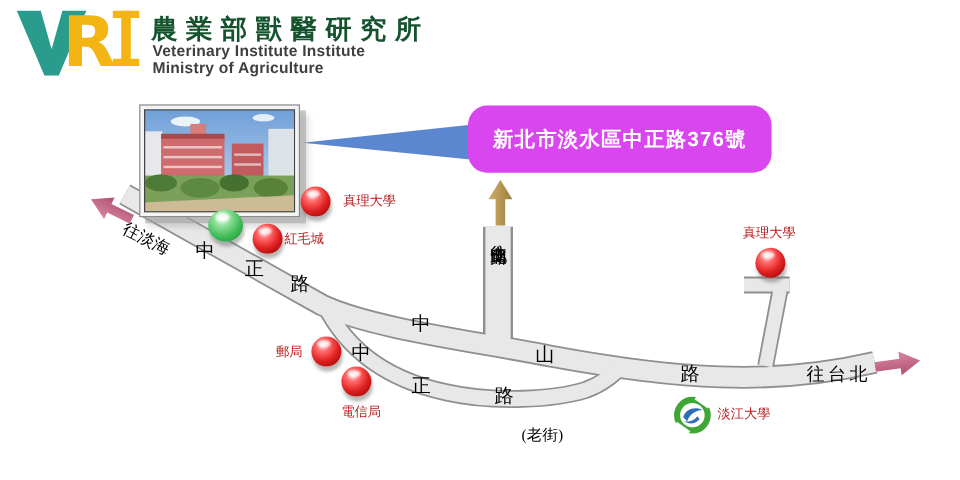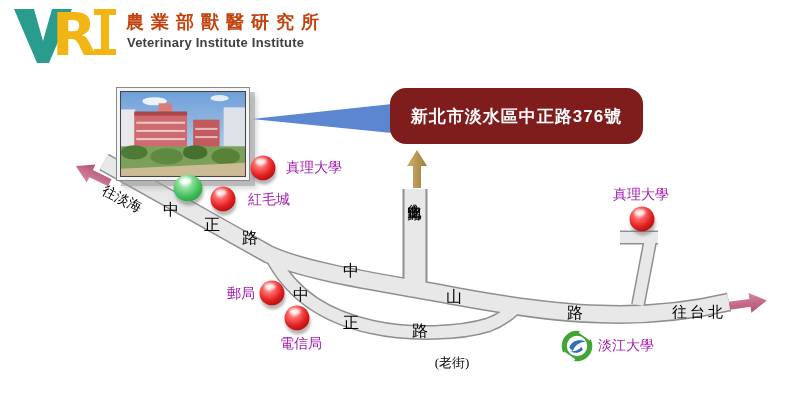--- a/index.html
+++ b/index.html
@@ -5,54 +5,54 @@
   html,body{margin:0;padding:0;}
   body{
     width:800px;height:400px;position:relative;background:#ffffff;
     font-family:"Liberation Sans","DejaVu Sans",sans-serif;overflow:hidden;
   }
   #stage{position:absolute;left:0;top:0;width:800px;height:400px;}
   .abs{position:absolute;}
 
   
   .hdr-zh{
-    position:absolute;left:126px;top:10px;font-size:18px;font-weight:bold;
-    letter-spacing:7px;color:#c2410c;white-space:nowrap;
+    position:absolute;left:126px;top:10px;font-size:22px;font-weight:bold;
+    letter-spacing:7px;color:#14532d;white-space:nowrap;
   }
   .hdr-en{
     position:absolute;left:127px;font-size:13px;font-weight:bold;color:#3f3f3f;
     white-space:nowrap;letter-spacing:.2px;
   }
 
   
   .photo{
     position:absolute;left:116px;top:87px;width:134px;height:94px;
     background:#f4f4f4;border:1px solid #8a8a8a;box-sizing:border-box;padding:3px;
     box-shadow:5px 5px 0 rgba(160,160,160,.55), 7px 8px 5px rgba(150,150,150,.35);
   }
   .photo svg{display:block;width:100%;height:100%;}
 
   
   .callout{
     position:absolute;left:390px;top:88px;width:253px;height:56px;
-    background:#7f1d1d;border-radius:16px;display:flex;align-items:center;
+    background:#d946ef;border-radius:16px;display:flex;align-items:center;
     justify-content:center;color:#ffffff;font-weight:bold;font-size:17px;
     letter-spacing:1px;white-space:nowrap;
   }
 
   
   .rc{
     position:absolute;transform:translate(-50%,-50%);
     font-family:"Liberation Serif","DejaVu Serif",serif;
     font-size:16px;color:#000;white-space:nowrap;line-height:1;
   }
   .rc.small{font-size:13px;margin-top:39px;}
   .lm{
     position:absolute;font-family:"Liberation Serif","DejaVu Serif",serif;
-    font-size:14px;color:#a21caf;white-space:nowrap;line-height:1;
+    font-size:11px;color:#b91c1c;white-space:nowrap;line-height:1;
   }
   .vtext{
     position:absolute;left:407px;top:192px;height:80px;
     writing-mode:vertical-rl;text-orientation:upright;
     font-family:"Liberation Serif","DejaVu Serif",serif;font-size:14px;color:#000;
     letter-spacing:1px;line-height:1;
   }
   .tilt{
     position:absolute;left:103px;top:181px;
     font-family:"Liberation Serif","DejaVu Serif",serif;font-size:14px;color:#000;
@@ -90,20 +90,21 @@
 
   <svg class="abs" style="left:12px;top:7px" width="106" height="58" viewBox="0 0 106 58">
     <polygon points="2,2 22,2 31,34 40,2 60,2 37,56 25,56" fill="#2a9c8e"></polygon>
     <text x="40" y="48" font-family="'DejaVu Sans',sans-serif" font-weight="bold" font-size="58" fill="#f3b513">R</text>
     <rect x="82" y="2" width="22" height="6" fill="#f3b513"></rect>
     <rect x="89" y="2" width="8" height="46" fill="#f3b513"></rect>
     <rect x="82" y="42" width="22" height="6" fill="#f3b513"></rect>
   </svg>
   <div class="hdr-zh">農業部獸醫研究所</div>
   <div class="hdr-en" style="top:35px">Veterinary Institute Institute</div>
+  <div class="hdr-en" style="top:49px">Ministry of Agriculture</div>
 
   <svg class="abs" style="left:0;top:0" width="800" height="400" viewBox="0 0 800 400">
 
     <g fill="none" stroke="#8f8f8f">
       <path d="M104,162 L268,254 C310,274 400,285 460,297 C520,308 560,313 600,314 C650,316 690,311 729,302" stroke-width="19"></path>
       <path d="M270,253 C292,298 330,318 372,327 C412,336 462,333 488,325 C502,320 510,313 519,304" stroke-width="15"></path>
       <path d="M415,189 L415,283" stroke-width="25"></path>
       <path d="M620,237.5 L658,237.5" stroke-width="14"></path>
       <path d="M650,242 L638,305" stroke-width="14"></path>
     </g>
@@ -171,21 +172,21 @@
   <div class="vtext">往中山北路</div>
   <div class="tilt">往淡海</div>
   <div class="to-taipei">往台北</div>
 
   <div class="sphere green" style="left:188px;top:188px"></div>
 
   <div class="sphere red" style="left:263px;top:168px"></div>
   <div class="lm" style="left:286px;top:168px;transform:translateY(-50%)">真理大學</div>
 
   <div class="sphere red" style="left:223px;top:199px"></div>
-  <div class="lm" style="left:248px;top:200px;transform:translateY(-50%)">紅毛城</div>
+  <div class="lm" style="left:237px;top:200px;transform:translateY(-50%)">紅毛城</div>
 
   <div class="sphere red" style="left:272px;top:293px"></div>
   <div class="lm" style="left:241px;top:294px;transform:translate(-50%,-50%)">郵局</div>
 
   <div class="sphere red" style="left:297px;top:318px"></div>
   <div class="lm" style="left:301px;top:344px;transform:translate(-50%,-50%)">電信局</div>
 
   <div class="sphere red" style="left:642px;top:219px"></div>
   <div class="lm" style="left:641px;top:195px;transform:translate(-50%,-50%)">真理大學</div>
 

